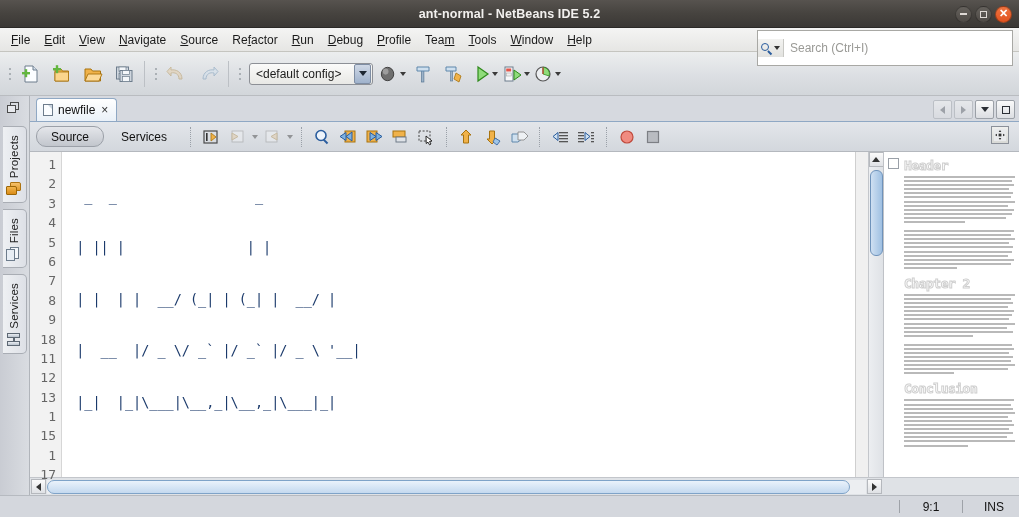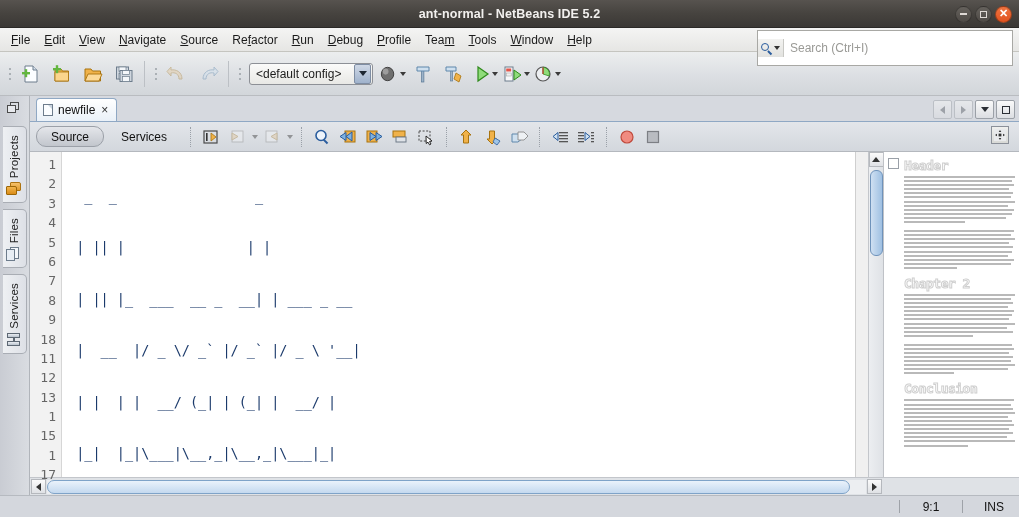--- a/index.html
+++ b/index.html
@@ -622,23 +622,22 @@
           <div>1</div>
           <div>15</div>
           <div>1</div>
           <div>17</div>
         </div>
 
         <div class="codewrap">
           <div class="code">
             <div class="ln ascii">  _  _                 _         </div>
             <div class="ln ascii"> | || |               | |        </div>
-            <div class="ln ascii"> | || |_  ___  __ _  __| | ___ _ __ </div>
+            <div class="ln ascii"> | |  | |  __/ (_| | (_| |  __/ |   </div>
             <div class="ln ascii"> |  __  |/ _ \/ _` |/ _` |/ _ \ '__|</div>
-            <div class="ln ascii"> | |  | |  __/ (_| | (_| |  __/ |   </div>
             <div class="ln ascii"> |_|  |_|\___|\__,_|\__,_|\___|_|   </div>
             
             
             
             
             
             
             
             
             

